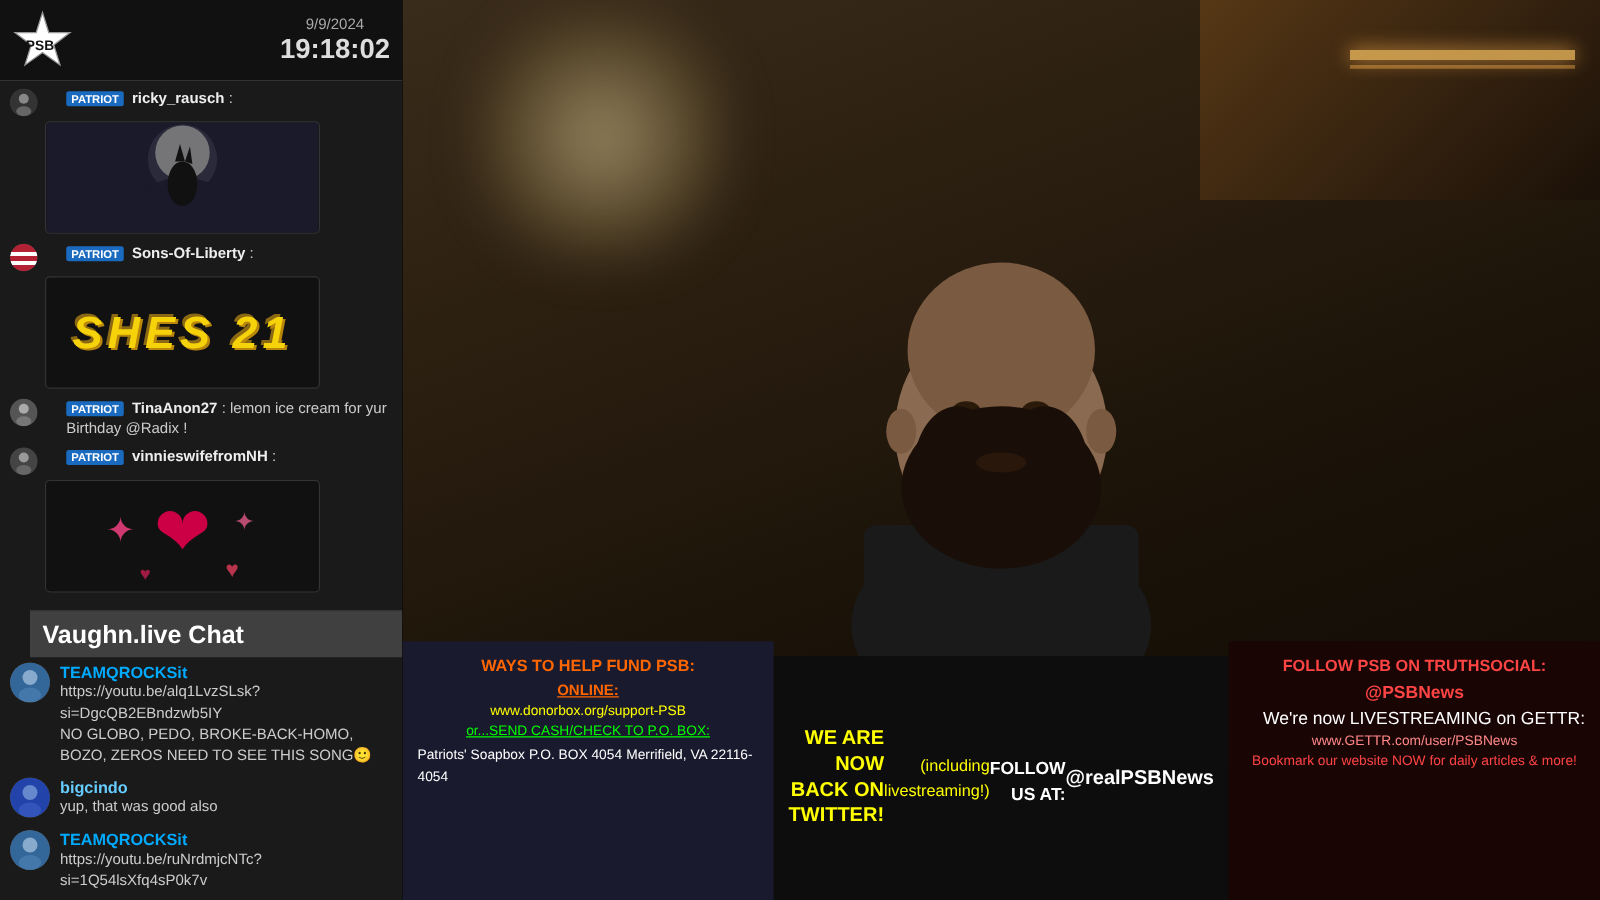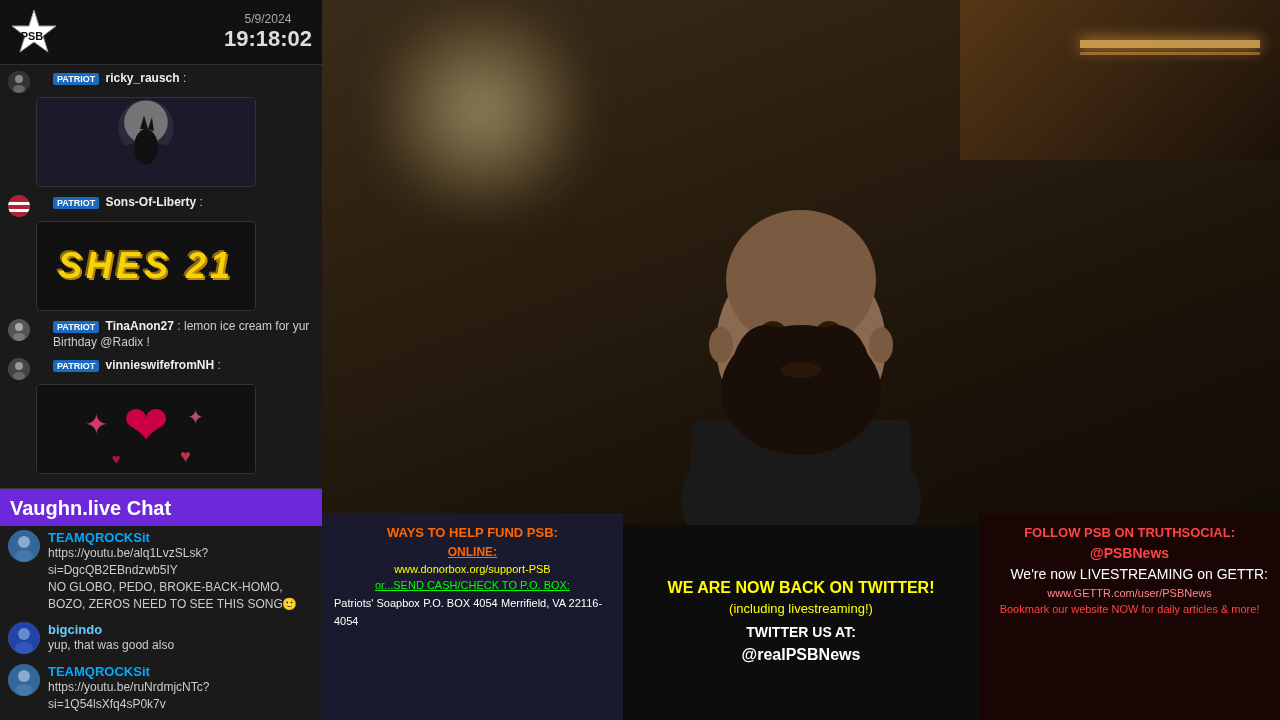--- a/index.html
+++ b/index.html
@@ -134,26 +134,27 @@
       font-weight: 900;
       color: #f5d20a;
       text-shadow: 2px 2px 0 #b8860b, -2px -2px 0 #8b6914;
       letter-spacing: 4px;
       font-style: italic;
       font-family: Liberation Sans, sans-serif;
     }
 
     
     #vaughn-chat-label {
-      background: #6d28d9;
+      background: #404040;
       padding: 8px 10px 6px;
       font-size: 20px;
       font-weight: bold;
       color: #fff;
       border-top: 1px solid #333;
+      margin-left: 24px;
     }
 
     
     #chat-lower {
       background: #1a1a1a;
       flex: 1;
       overflow: hidden;
       padding: 4px 8px;
     }
 
@@ -287,21 +288,20 @@
       text-align: center;
       font-size: 11px;
     }
 
     #panel-center {
       background: #0d0d0d;
       color: #fff;
       flex: 1.2;
       text-align: right;
       display: flex;
-      flex-direction: column;
       justify-content: center;
       align-items: center;
       margin-top: 12px;
     }
 
     #panel-center .twitter-title {
       color: #ffff00;
       font-weight: bold;
       font-size: 16px;
       line-height: 1.3;
@@ -383,21 +383,21 @@
 <div id="sidebar">
 
   <div id="header">
     <div id="logo-area">
       <svg id="logo-star" viewBox="0 0 48 48" xmlns="http://www.w3.org/2000/svg">
         <polygon points="24,2 29,18 46,18 33,28 38,44 24,34 10,44 15,28 2,18 19,18" fill="#fff" stroke="#999" stroke-width="1"></polygon>
         <text x="22" y="32" font-size="11" font-weight="bold" fill="#111" text-anchor="middle" font-family="Arial">PSB</text>
       </svg>
     </div>
     <div id="datetime-area">
-      <span id="date-text">5/9/2024</span>
+      <span id="date-text">9/9/2024</span>
       <span id="time-text">19:18:02</span>
     </div>
   </div>
 
   <div id="chat-upper">
 
     <div class="chat-msg">
       <div class="chat-msg-row">
         <div class="chat-avatar">
           <svg viewBox="0 0 22 22" width="22" height="22">
@@ -588,21 +588,21 @@
         <span class="donate-link">www.donorbox.org/support-PSB</span>
         <span class="or-send">or...SEND CASH/CHECK TO P.O. BOX:</span>
         <span class="address">Patriots' Soapbox</span>
         <span class="address">P.O. BOX 4054</span>
         <span class="address">Merrifield, VA 22116-4054</span>
       </div>
 
       <div class="info-panel" id="panel-center">
         <div class="twitter-title">WE ARE NOW BACK ON TWITTER!</div>
         <div class="twitter-sub">(including livestreaming!)</div>
-        <div class="follow-label">TWITTER US AT:</div>
+        <div class="follow-label">FOLLOW US AT:</div>
         <div class="handle">@realPSBNews</div>
       </div>
 
       <div class="info-panel" id="panel-right">
         <div class="truth-title">FOLLOW PSB ON TRUTHSOCIAL:</div>
         <div class="truth-handle">@PSBNews</div>
         <div class="livestream-text">We're now LIVESTREAMING on GETTR:</div>
         <div class="gettr-link">www.GETTR.com/user/PSBNews</div>
         <div class="bookmark-text">Bookmark our website NOW for daily articles &amp; more!</div>
       </div>

